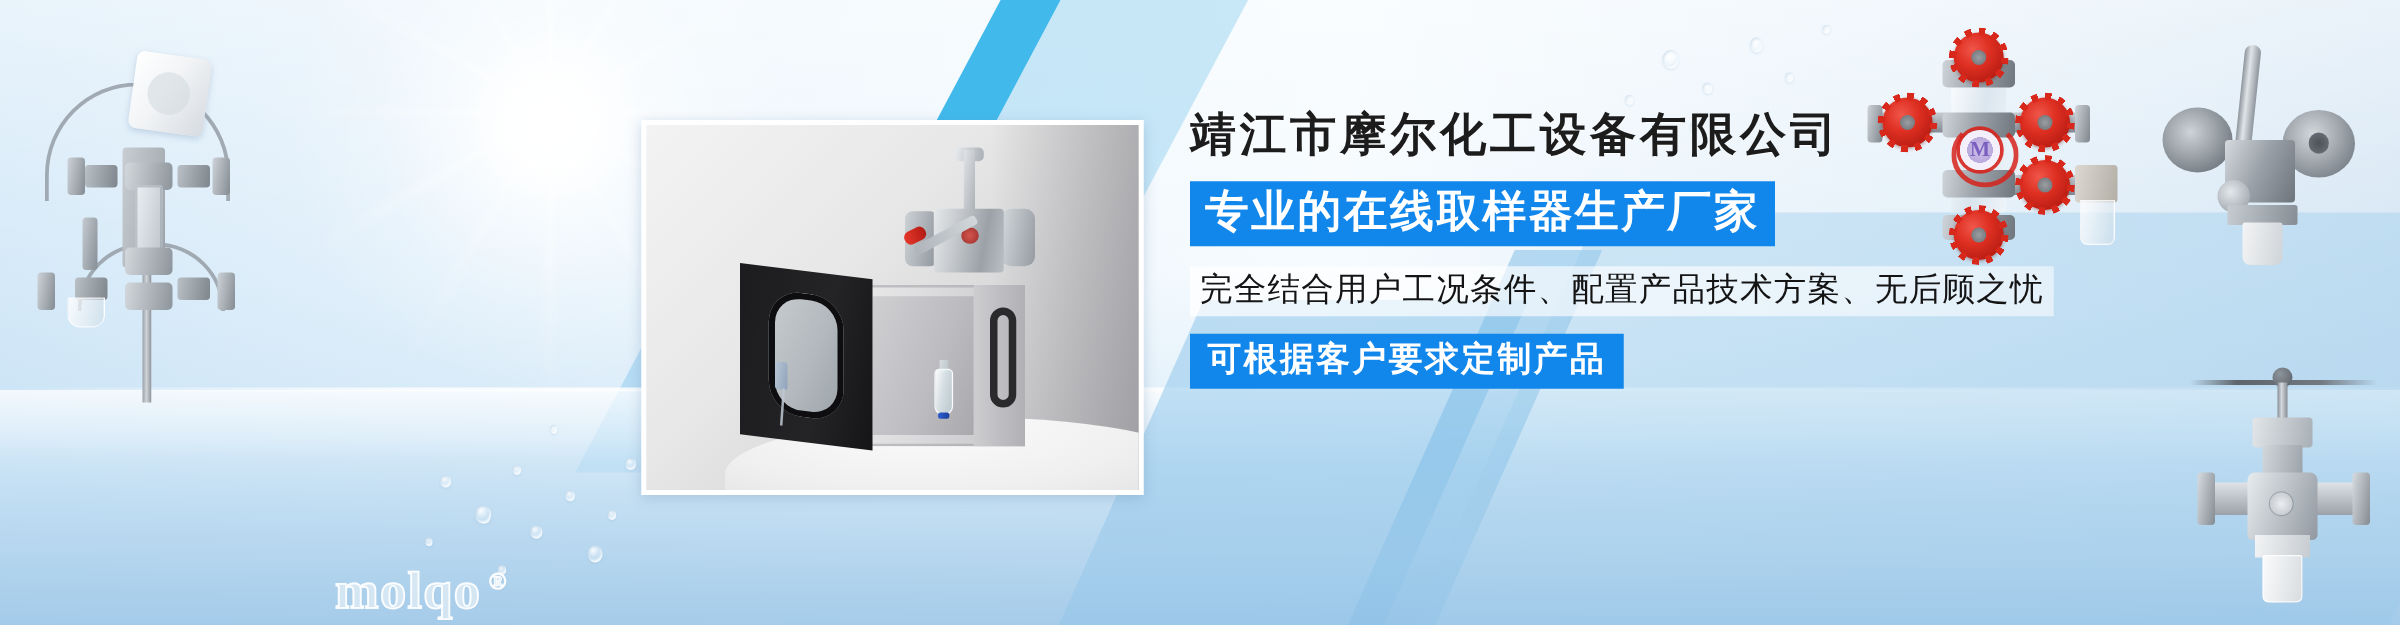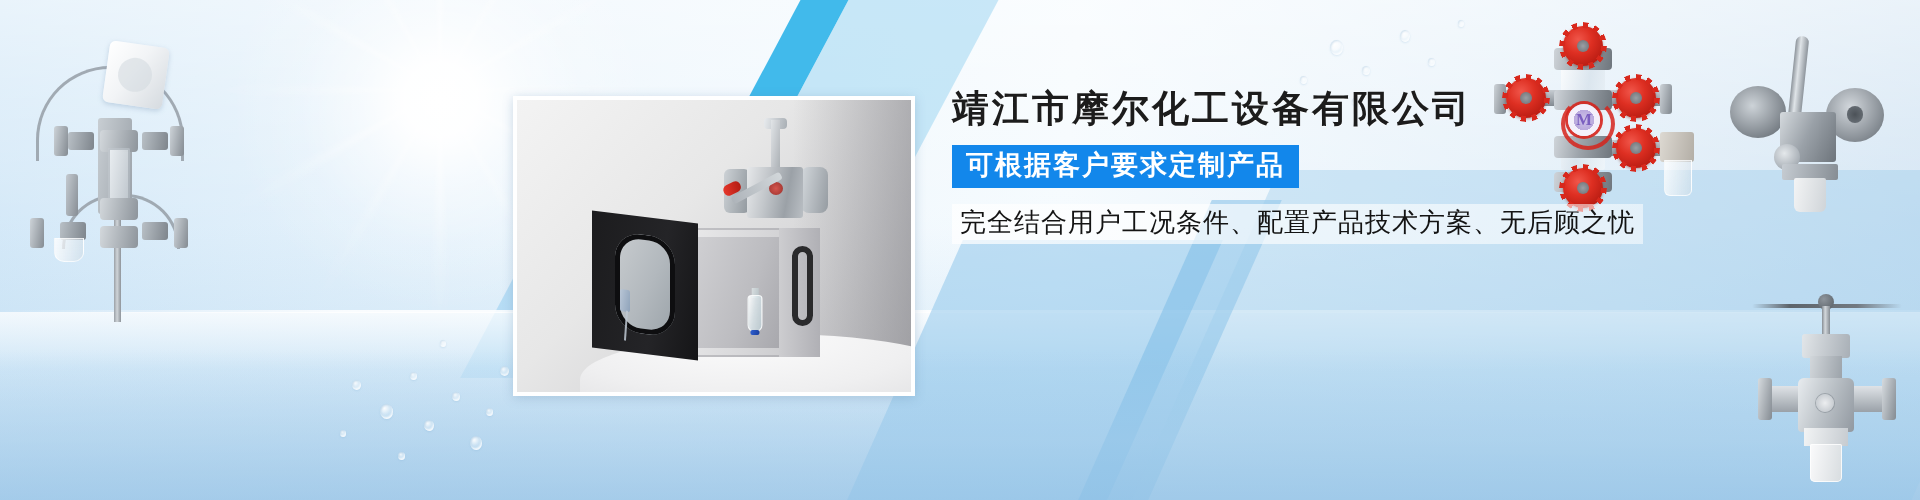--- a/index.html
+++ b/index.html
@@ -483,18 +483,22 @@
     <div class="gv-flangeL"></div>
     <div class="gv-flangeR"></div>
     <div class="gv-body"></div>
     <div class="gv-badge"></div>
     <div class="gv-seal"></div>
     <div class="gv-tube"></div>
   </div>
 
   <div class="textblock">
     <div class="company">靖江市摩尔化工设备有限公司</div>
+    <div><span class="hl-primary">专业的在线取样器生产厂家</span></div>
+    <div><span class="line-sub">完全结合用户工况条件、配置产品技术方案、无后顾之忧</span></div>
     <div><span class="hl-secondary">可根据客户要求定制产品</span></div>
-    <div><span class="line-sub">完全结合用户工况条件、配置产品技术方案、无后顾之忧</span></div>
-  </div>
-
+  </div>
+
+  <div class="watermark">
+    <span>molqo</span><sup>®</sup>
+  </div>
 
 </div>
 
 </body></html>

